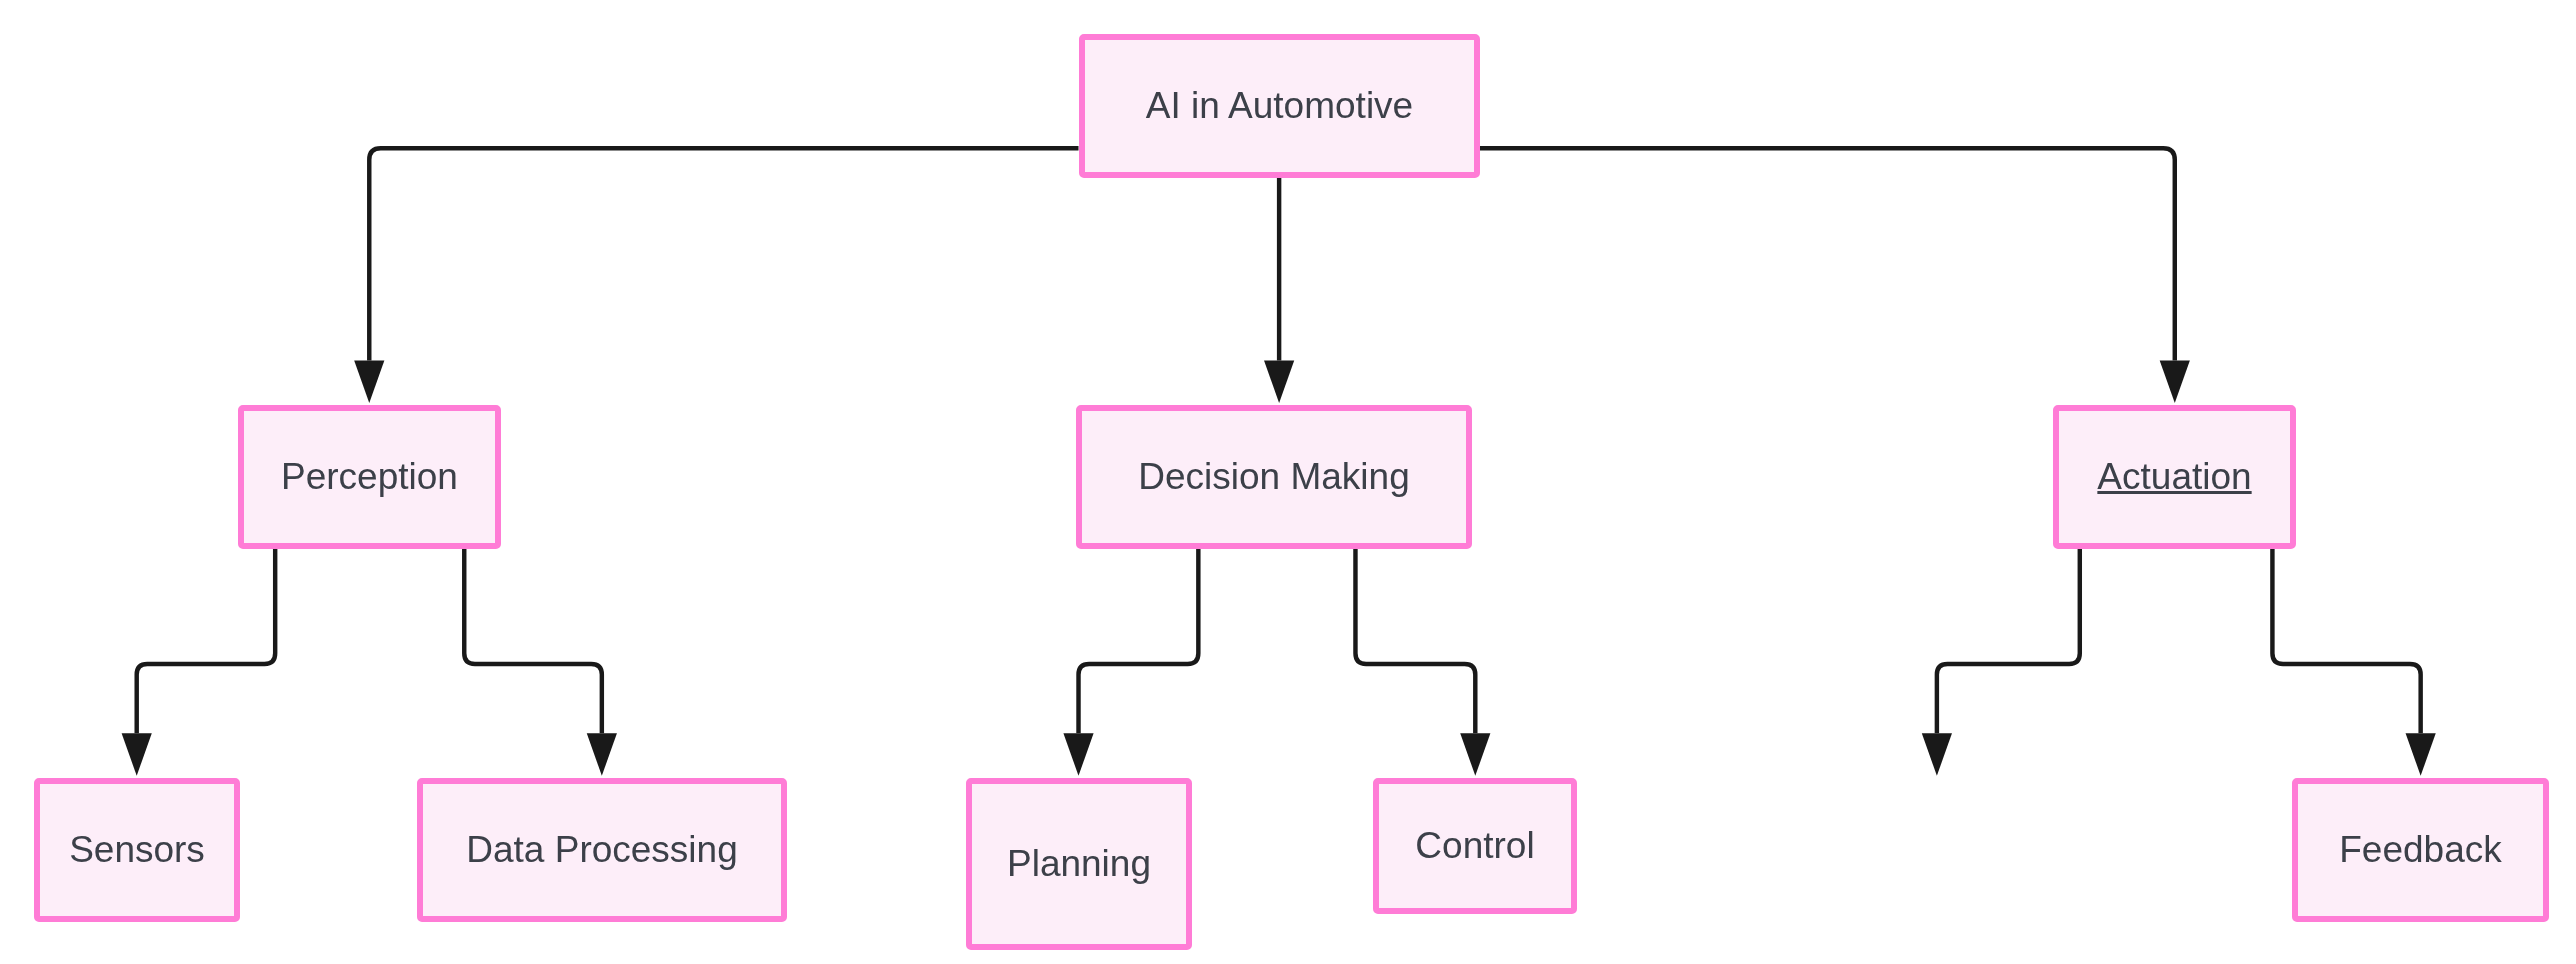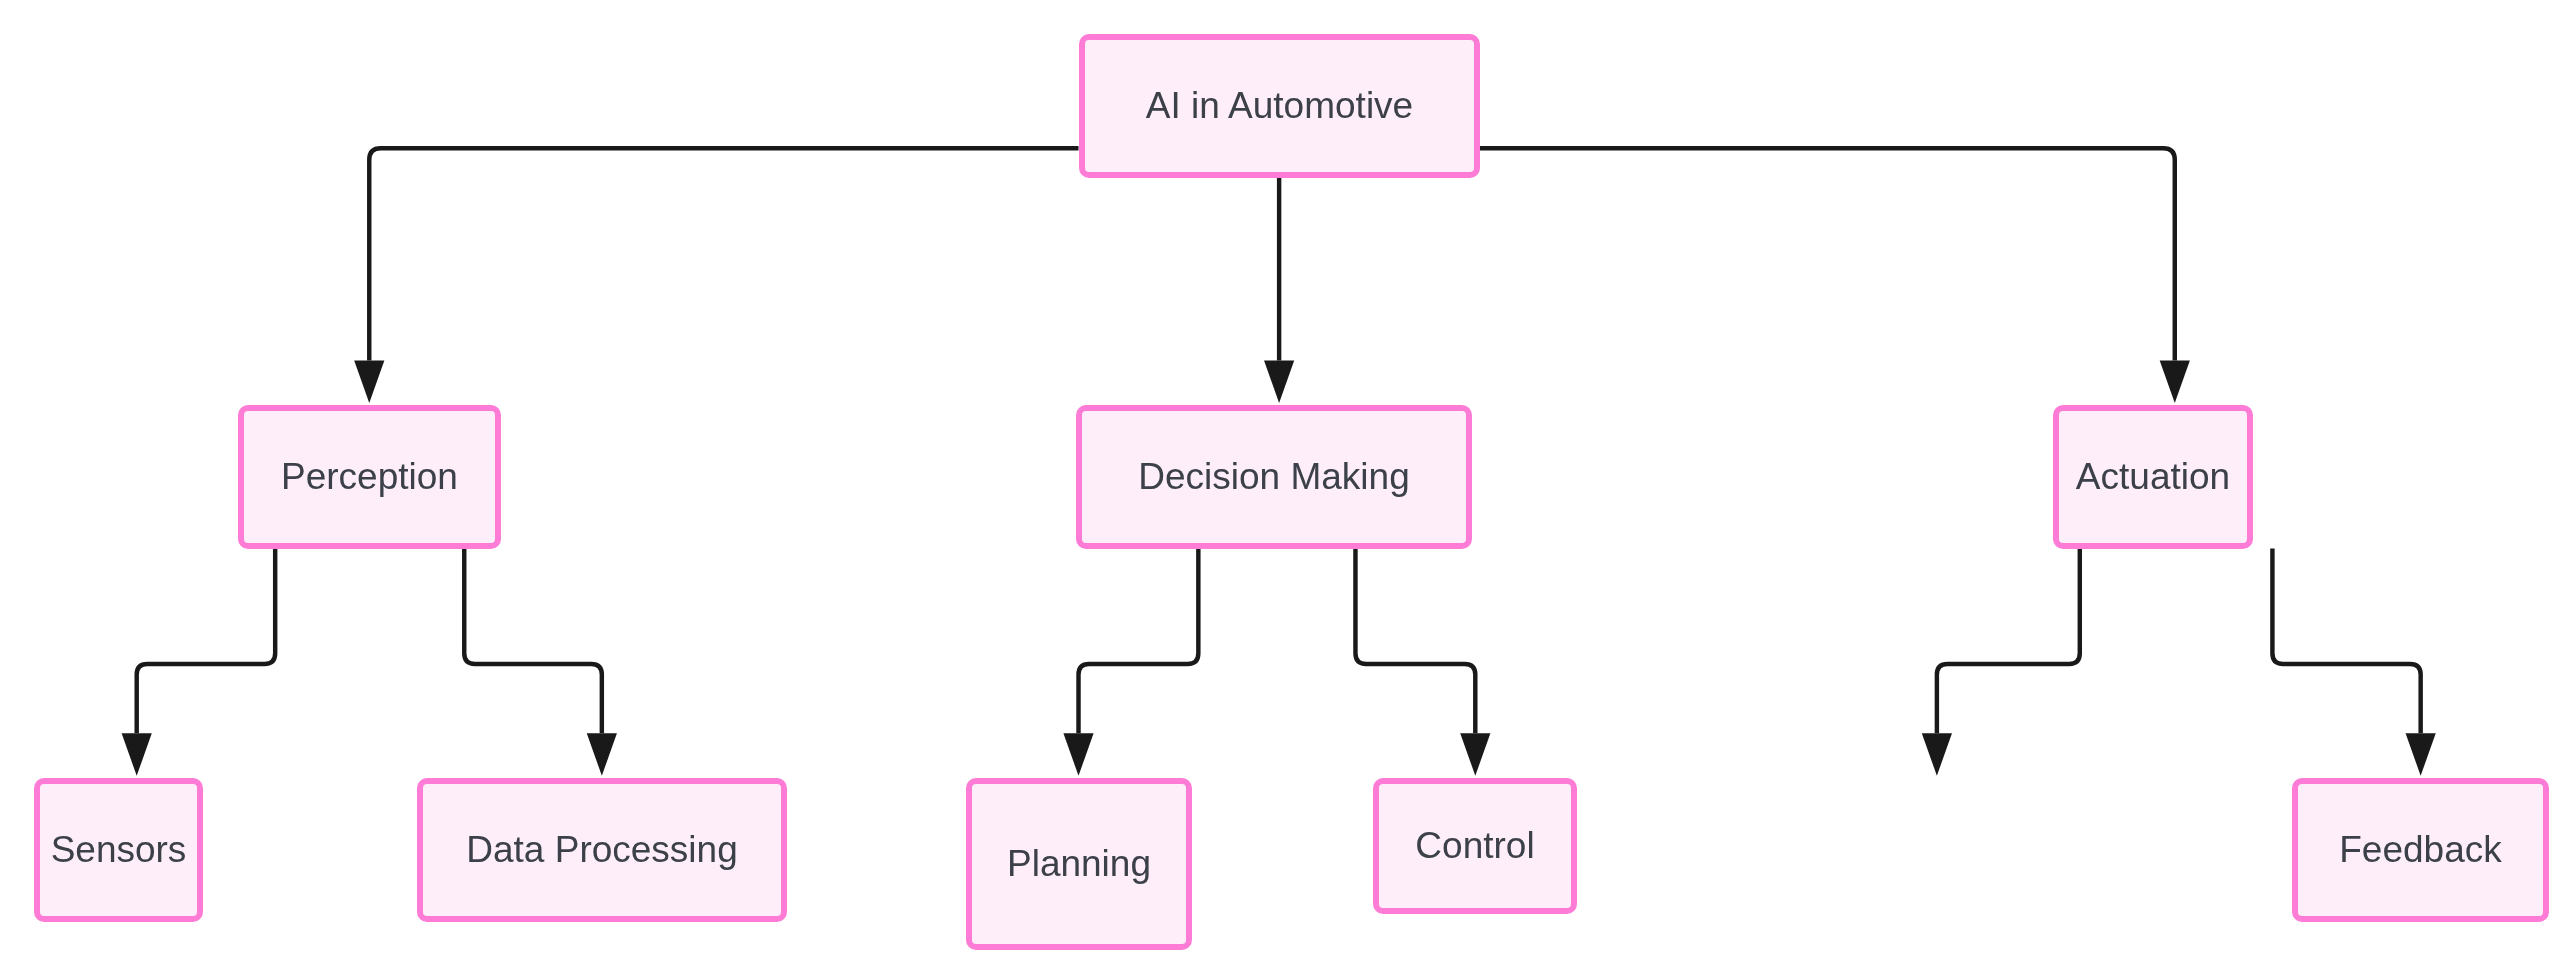--- a/index.html
+++ b/index.html
@@ -32,37 +32,37 @@
   }
   .arrowhead{
     fill:var(--edge-color);
     stroke:none;
   }
   .node{
     position:absolute;
     box-sizing:border-box;
     background:var(--node-fill);
     border:6.2px solid var(--node-border);
-    border-radius:10px;
+    border-radius:5px;
     display:flex;
     align-items:center;
     justify-content:center;
     color:var(--node-text);
     font-size:37px;
     line-height:1.2;
     text-align:center;
     white-space:nowrap;
     cursor:default;
   }
   
   .n-ai              {left:1079px; top:34px;  width:401px; height:144px;}
   .n-perception      {left:238px;  top:405px; width:263px; height:144px;}
   .n-decision        {left:1076px; top:405px; width:396px; height:144px;justify-content:center;}
-  .n-actuation       {left:2053px; top:405px; width:200px; height:144px;}
-  .n-sensors         {left:34px;   top:778px; width:169px; height:144px;}
+  .n-actuation       {left:2053px; top:405px; width:243px; height:144px;text-decoration:underline;}
+  .n-sensors         {left:34px;   top:778px; width:206px; height:144px;}
   .n-data-processing {left:417px;  top:778px; width:370px; height:144px;}
   .n-planning        {left:966px; top:778px; width:226px; height:172px;}
   .n-control         {left:1373px; top:778px; width:204px; height:136px;}
   .n-vehicle-control {left:1758px; top:778px; width:358px; height:144px;}
   .n-feedback        {left:2292px; top:778px; width:257px; height:144px;}
 </style>
 </head>
 <body>
 
 <div class="canvas">

